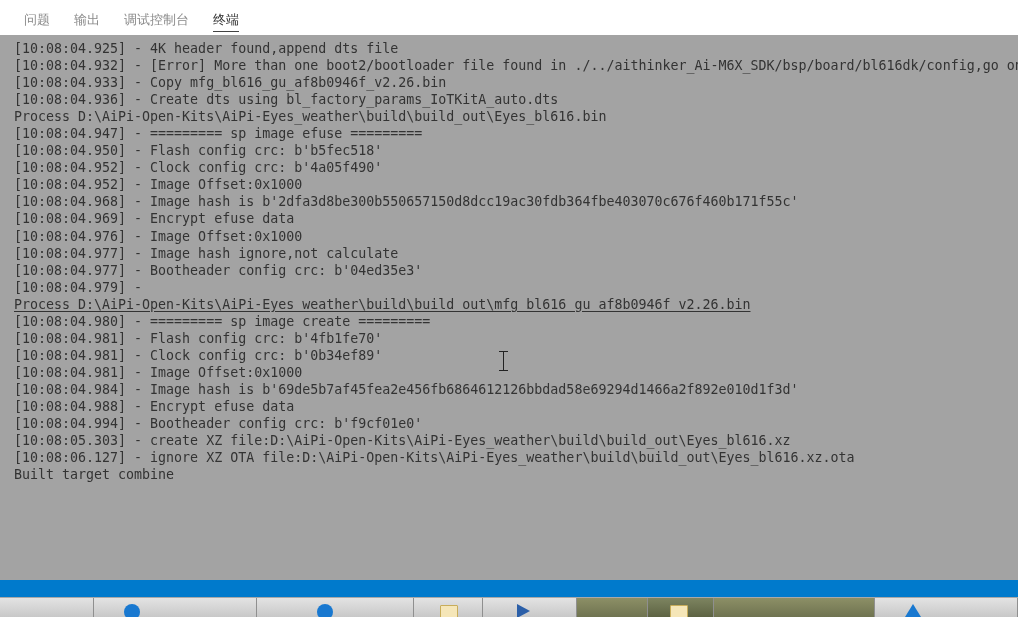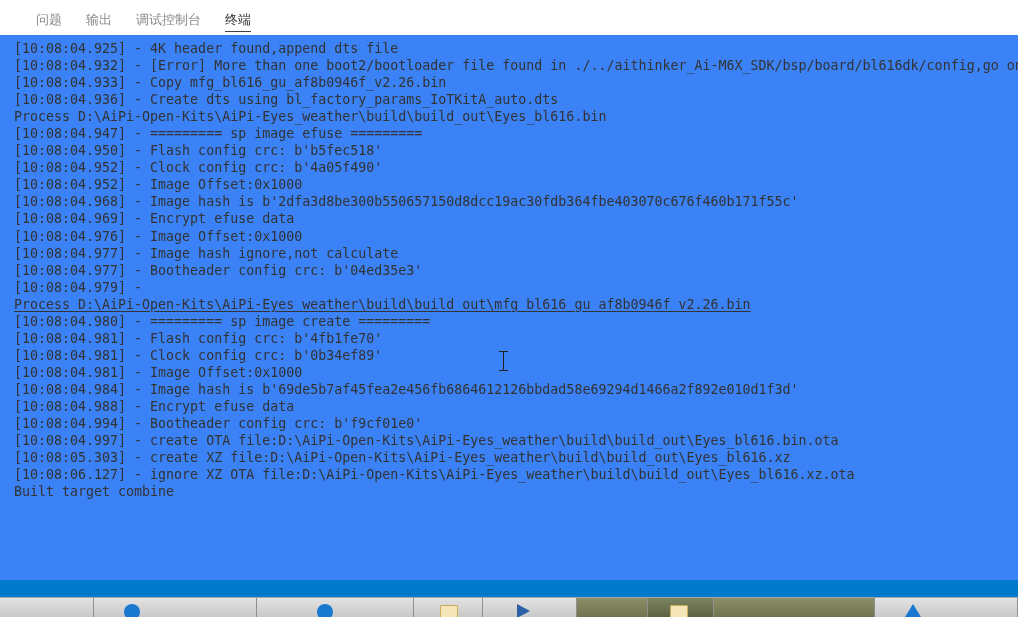--- a/index.html
+++ b/index.html
@@ -14,21 +14,21 @@
     font-family: "Liberation Sans", sans-serif;
     position: relative;
   }
 
   
   .panel-tabs {
     height: 35px;
     background: #ffffff;
     display: flex;
     align-items: flex-end;
-    padding-left: 24px;
+    padding-left: 12px;
     box-sizing: border-box;
     border-bottom: 1px solid #ffffff;
   }
   .panel-tab {
     font-size: 13px;
     color: #8a8a8a;
     padding: 0 12px 7px 12px;
     line-height: 14px;
     cursor: pointer;
     white-space: nowrap;
@@ -48,21 +48,21 @@
     background: #424242;
   }
 
   
   .terminal {
     position: absolute;
     top: 35px;
     left: 0;
     right: 0;
     bottom: 37px;
-    background: #3b82f6;
+    background: #a3a3a3;
     padding: 5px 8px 0 14px;
     box-sizing: border-box;
     overflow: hidden;
   }
   .term-line {
     font-family: "DejaVu Sans Mono", "Liberation Mono", monospace;
     font-size: 13.3px;
     line-height: 17.05px;
     color: #333333;
     white-space: pre;
@@ -216,21 +216,20 @@
     <div class="term-line">[10:08:04.977] - Bootheader config crc: b'04ed35e3'</div>
     <div class="term-line">[10:08:04.979] - </div>
     <div class="term-line link">Process D:\AiPi-Open-Kits\AiPi-Eyes weather\build\build out\mfg bl616 gu af8b0946f v2.26.bin</div>
     <div class="term-line">[10:08:04.980] - ========= sp image create =========</div>
     <div class="term-line">[10:08:04.981] - Flash config crc: b'4fb1fe70'</div>
     <div class="term-line">[10:08:04.981] - Clock config crc: b'0b34ef89'</div>
     <div class="term-line">[10:08:04.981] - Image Offset:0x1000</div>
     <div class="term-line">[10:08:04.984] - Image hash is b'69de5b7af45fea2e456fb6864612126bbdad58e69294d1466a2f892e010d1f3d'</div>
     <div class="term-line">[10:08:04.988] - Encrypt efuse data</div>
     <div class="term-line">[10:08:04.994] - Bootheader config crc: b'f9cf01e0'</div>
-    <div class="term-line">[10:08:04.997] - create OTA file:D:\AiPi-Open-Kits\AiPi-Eyes_weather\build\build_out\Eyes_bl616.bin.ota</div>
     <div class="term-line">[10:08:05.303] - create XZ file:D:\AiPi-Open-Kits\AiPi-Eyes_weather\build\build_out\Eyes_bl616.xz</div>
     <div class="term-line">[10:08:06.127] - ignore XZ OTA file:D:\AiPi-Open-Kits\AiPi-Eyes_weather\build\build_out\Eyes_bl616.xz.ota</div>
     <div class="term-line">Built target combine</div>
     <div class="term-line prompt-line" id="prompt-line">
     
   </div>
 </div>
 
 <div class="mouse-ibeam">
   <div class="cap top"></div>

